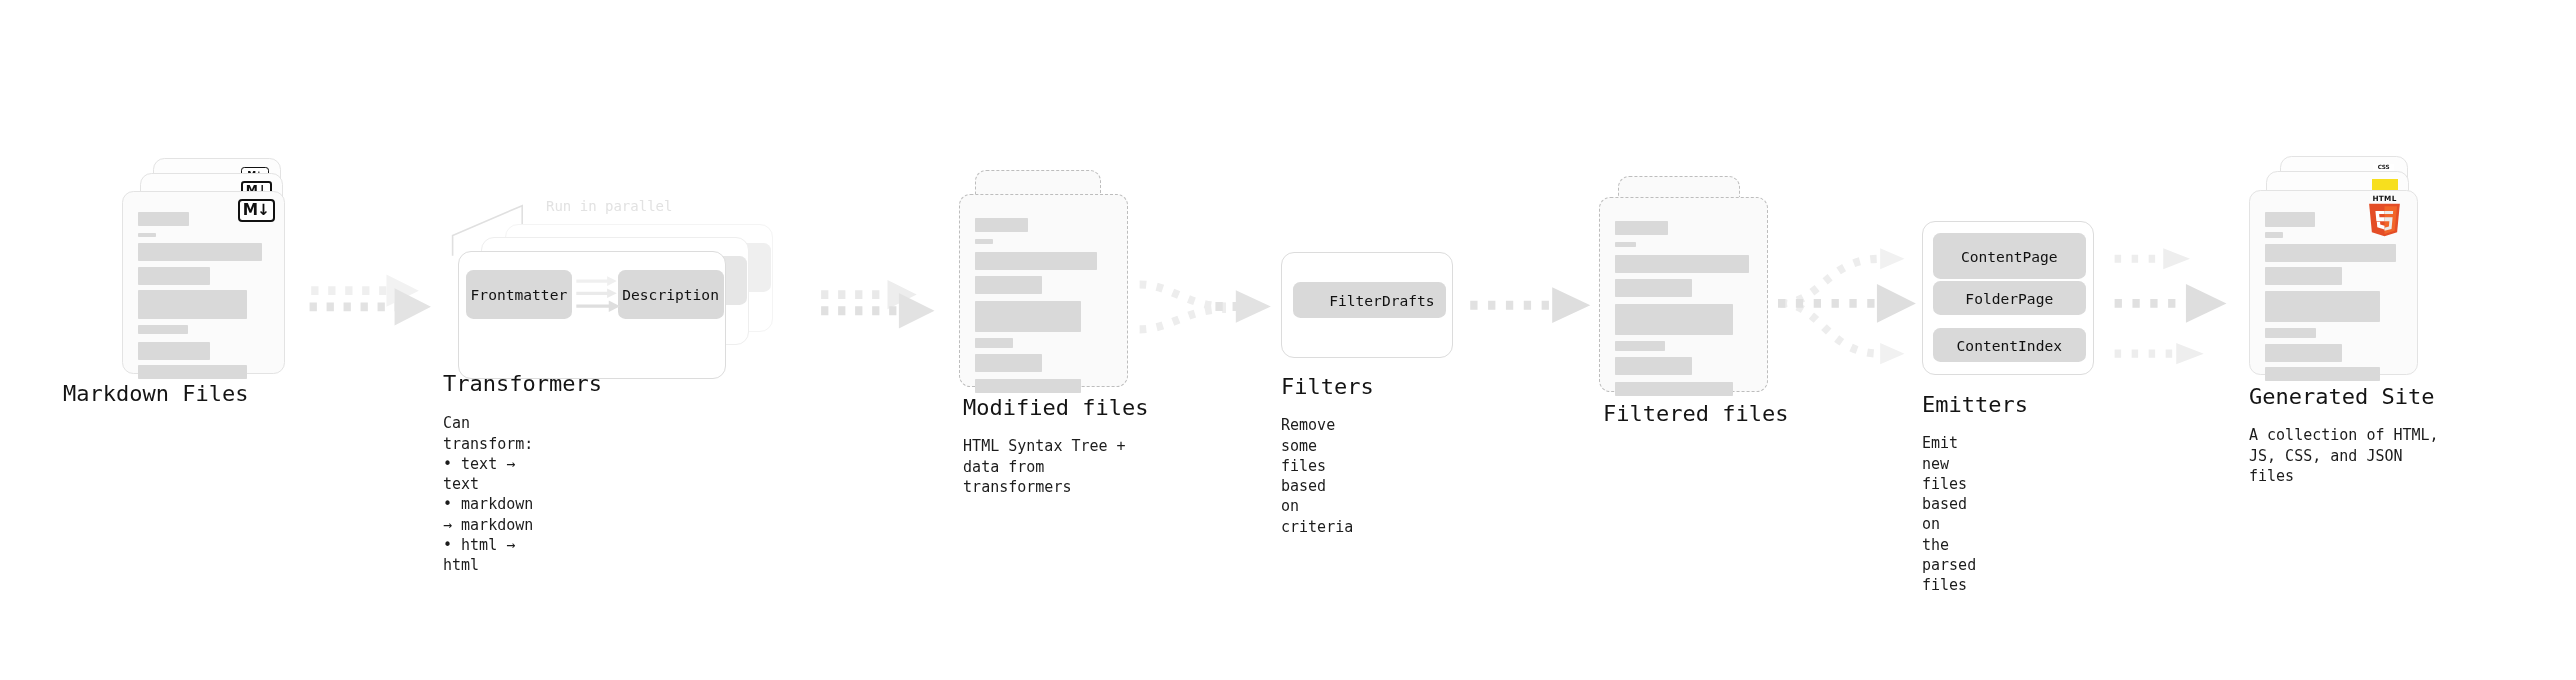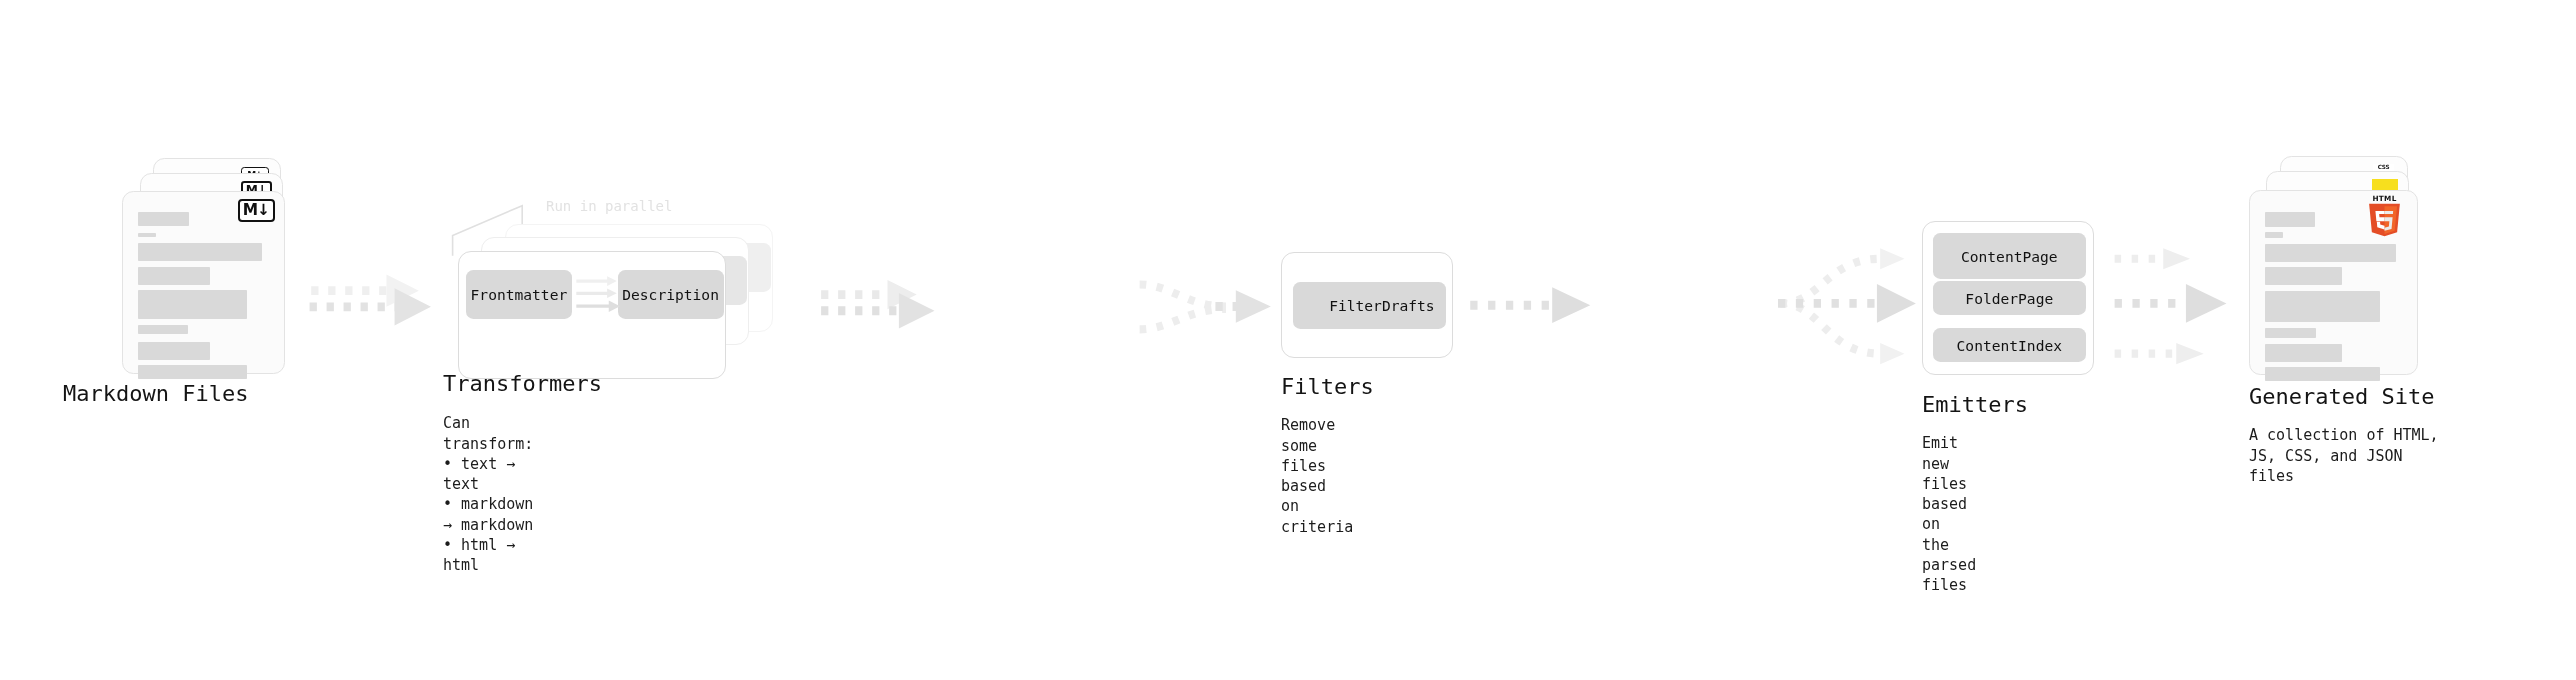--- a/index.html
+++ b/index.html
@@ -223,46 +223,83 @@
     <g stroke="#e9e9e9" stroke-width="11" stroke-dasharray="9 12" fill="none">
       <line x1="0" y1="18" x2="85" y2="18"></line>
     </g>
     <polygon points="82,0 118,18 82,36" fill="#ededed"></polygon>
     <g stroke="#e0e0e0" stroke-width="11" stroke-dasharray="9 12" fill="none">
       <line x1="0" y1="38" x2="100" y2="38"></line>
     </g>
     <polygon points="96,16 140,38 96,60" fill="#e2e2e2"></polygon>
   </svg>
 
+  <div class="stage" style="left:959px; top:163px;">
+    <div class="doc-stack" style="width:179px;height:219px;">
+      <div class="doc-card dashed" style="left:16.3px; top:6.5px; width:126px; height:49px;"></div>
+
+      <div class="doc-card dashed" style="left:0px; top:31px; width:169px; height:193px;">
+        <div class="sk" style="left:15.4px; top:23px;  width:53px;  height:14px;"></div>
+        <div class="sk" style="left:15.4px; top:44px;  width:18px;  height:4.9px;"></div>
+        <div class="sk" style="left:15.4px; top:57px;  width:122px; height:18px;"></div>
+        <div class="sk" style="left:15.4px; top:81px; width:67px;  height:18px;"></div>
+        <div class="sk" style="left:15.4px; top:106px; width:106px; height:31px;"></div>
+        <div class="sk" style="left:15.4px; top:143px; width:38px;  height:9.8px;"></div>
+        <div class="sk" style="left:15.4px; top:159px; width:67px;  height:18px;"></div>
+        <div class="sk" style="left:15.4px; top:184px; width:106px; height:14px;"></div>
+      </div>
+    </div>
+
+    <div class="stage-title" style="position:absolute; left:4.1px; top:232px;">Modified files</div>
+    <div class="stage-sub" style="position:absolute; left:4.1px; top:266px;">HTML Syntax Tree +
+data from transformers</div>
+  </div>
 
   <svg class="arrow-svg" style="left:1138px; top:264px; width:163px; height:98px;" viewBox="0 0 200 120">
     <path d="M2 25 C 40 25, 60 52, 108 52" stroke="#ededed" stroke-width="10" stroke-dasharray="8 13" fill="none"></path>
     <path d="M2 80 C 40 80, 60 55, 108 55" stroke="#ededed" stroke-width="10" stroke-dasharray="8 13" fill="none"></path>
     <g stroke="#e2e2e2" stroke-width="11" stroke-dasharray="9 12" fill="none">
       <line x1="95" y1="52" x2="125" y2="52"></line>
     </g>
     <polygon points="120,32 163,52 120,72" fill="#e2e2e2"></polygon>
   </svg>
 
   <div class="stage" style="left:1281px; top:252px;">
     <div class="group-box" style="left:0px; top:0px; width:172px; height:106px;">
-      <div class="chip" style="left:12.2px; top:29px; width:152px; height:47px; width:153px; left:11.4px;padding-left:24px;">FilterDrafts</div>
+      <div class="chip" style="left:12.2px; top:29px; width:152px; height:36px; width:153px; left:11.4px;padding-left:24px;">FilterDrafts</div>
     </div>
     <div class="stage-title" style="position:absolute; left:0px; top:122px;">Filters</div>
     <div class="stage-sub" style="position:absolute; left:0px; top:156px;">Remove some files based
 on criteria</div>
   </div>
 
   <svg class="arrow-svg" style="left:1467px; top:284px; width:146px; height:57px;" viewBox="0 0 180 70">
     <g stroke="#e1e1e1" stroke-width="11" stroke-dasharray="9 13" fill="none">
       <line x1="4" y1="26" x2="108" y2="26"></line>
     </g>
     <polygon points="105,4 152,26 105,48" fill="#dedede"></polygon>
   </svg>
 
+  <div class="stage" style="left:1599px; top:171px;">
+    <div class="doc-stack" style="width:179px;height:219px;">
+      <div class="doc-card dashed" style="left:18.7px; top:4.9px; width:122px; height:49px;"></div>
+
+      <div class="doc-card dashed" style="left:0px; top:26px; width:169px; height:195px;">
+        <div class="sk" style="left:15.4px; top:23px;  width:53px;  height:14px;"></div>
+        <div class="sk" style="left:15.4px; top:44px;  width:20.3px;  height:4.9px;"></div>
+        <div class="sk" style="left:15.4px; top:57px;  width:134px; height:18px;"></div>
+        <div class="sk" style="left:15.4px; top:81px; width:77px;  height:18px;"></div>
+        <div class="sk" style="left:15.4px; top:106px; width:118px; height:31px;"></div>
+        <div class="sk" style="left:15.4px; top:143px; width:50px;  height:9.8px;"></div>
+        <div class="sk" style="left:15.4px; top:159px; width:77px;  height:18px;"></div>
+        <div class="sk" style="left:15.4px; top:184px; width:118px; height:14px;"></div>
+      </div>
+    </div>
+    <div class="stage-title" style="position:absolute; left:4.1px; top:230px;">Filtered files</div>
+  </div>
 
   <svg class="arrow-svg" style="left:1776px; top:232px; width:163px; height:146px;" viewBox="0 0 200 180">
     <path d="M5 88 C 55 88, 62 33, 128 33" stroke="#ededed" stroke-width="10" stroke-dasharray="8 13" fill="none"></path>
     <polygon points="128,20 158,33 128,46" fill="#f1f1f1"></polygon>
     <path d="M5 88 C 55 88, 62 150, 128 150" stroke="#ededed" stroke-width="10" stroke-dasharray="8 13" fill="none"></path>
     <polygon points="128,137 158,150 128,163" fill="#f1f1f1"></polygon>
     <g stroke="#e0e0e0" stroke-width="11" stroke-dasharray="9 13" fill="none">
       <line x1="2" y1="88" x2="128" y2="88"></line>
     </g>
     <polygon points="124,64 172,88 124,112" fill="#dedede"></polygon>

